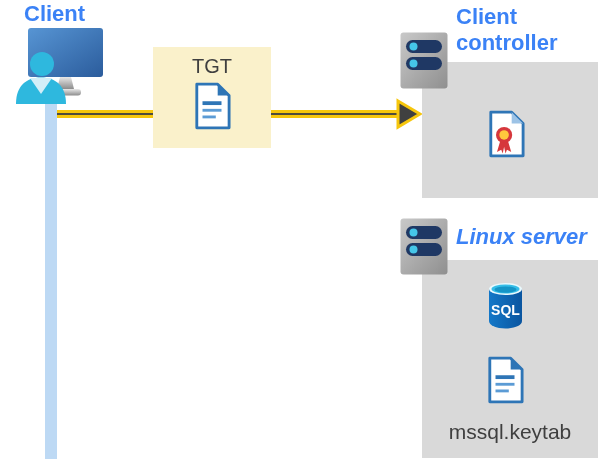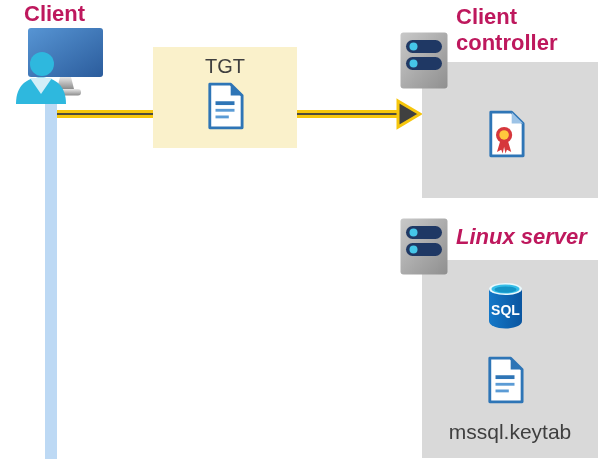--- a/index.html
+++ b/index.html
@@ -1,33 +1,33 @@
 <!DOCTYPE html>
 <html><head>
 <meta charset="utf-8">
 <style>
   html,body{margin:0;padding:0;background:#fff;}
   #canvas{
     position:relative;width:600px;height:468px;background:#ffffff;
     font-family:"Liberation Sans",sans-serif;overflow:hidden;
   }
   .abs{position:absolute;}
-  .title{font-weight:700;font-size:22px;color:#be185d;line-height:26px;}
+  .title{font-weight:700;font-size:22px;color:#3b82f6;line-height:26px;}
   .sublabel{font-size:20px;color:#3f3f3f;}
   .panel{position:absolute;background:#d9d9d9;}
   #client-title{left:24px;top:1px;}
   #client-line{left:45px;top:86px;width:12px;height:373px;background:#bdd9f4;}
   #client-icon{left:14px;top:26px;}
   #arrow-shaft{
     left:57px;top:110px;width:341px;height:8px;
     background:linear-gradient(to bottom,#f6c60c 0,#f6c60c 3px,#4d4b3d 3px,#4d4b3d 5.5px,#f6c60c 5.5px,#f6c60c 8px);
   }
   #arrow-head{left:396px;top:98px;}
   #ticket-box{
-    left:153px;top:47px;width:144px;height:101px;background:#faf1cb;
+    left:153px;top:47px;width:118px;height:101px;background:#faf1cb;
     display:flex;justify-content:center;gap:20px;padding-top:8px;box-sizing:border-box;
   }
   .ticket-col{display:flex;flex-direction:column;align-items:center;}
   .ticket-col .sublabel{margin-bottom:4px;}
   #dc-panel{left:422px;top:62px;width:176px;height:136px;}
   #dc-server-icon{left:400px;top:32px;}
   #dc-title{left:456px;top:4px;width:140px;}
   #cert-icon{left:487px;top:110px;}
   #linux-panel{left:422px;top:260px;width:176px;height:198px;}
   #linux-server-icon{left:400px;top:218px;}

